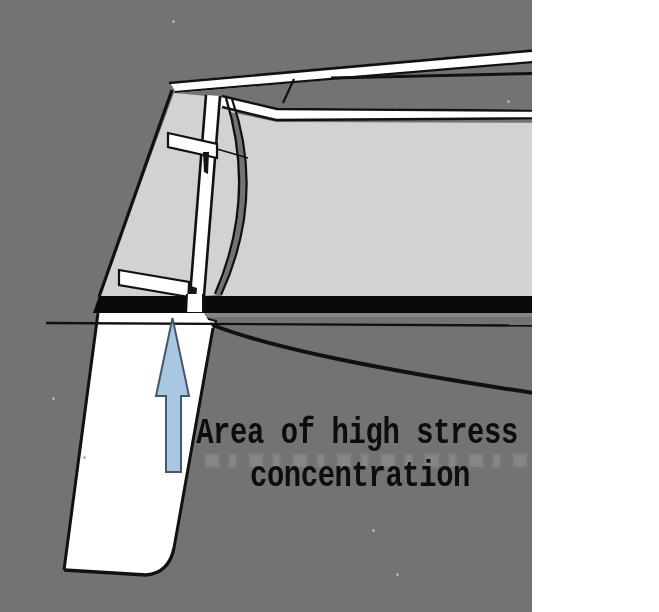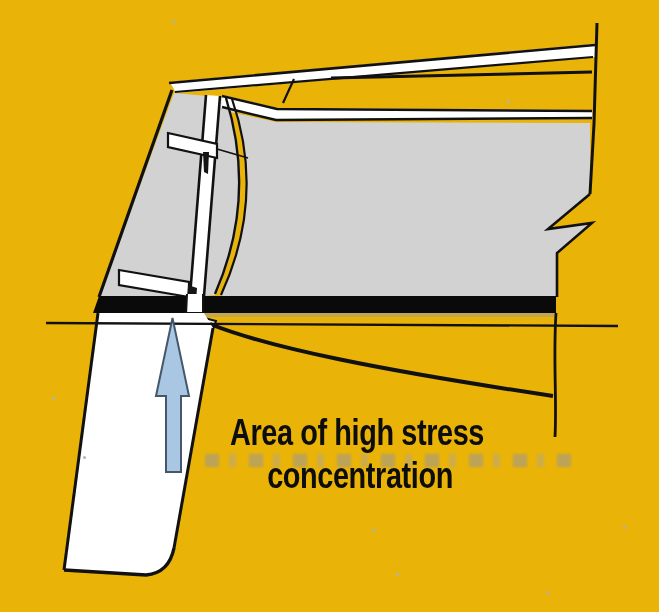--- a/index.html
+++ b/index.html
@@ -1,17 +1,17 @@
 <!DOCTYPE html>
 <html><head>
 <meta charset="utf-8">
 <style>
   html,body{margin:0;padding:0;background:#ffffff;}
-  #stage{position:relative;width:659px;height:612px;background:#eab308;overflow:hidden;
-         font-family:Liberation Sans, sans-serif;}
+  #stage{position:relative;width:532px;height:612px;background:#737373;overflow:hidden;
+         font-family:Liberation Mono, monospace;}
   svg{position:absolute;left:0;top:0;}
   .ink{stroke:#111111;fill:none;}
   .whitefill{fill:#ffffff;}
   .blob{fill:#161616;stroke:none;}
   .arrow-shape{stroke:#44576b;stroke-width:2;stroke-linejoin:miter;}
   .caption-line{position:absolute;color:#0d0d0d;font-weight:bold;font-size:37px;
                 letter-spacing:-0.5px;white-space:nowrap;
                 transform:translateX(-50%) scaleX(0.78);transform-origin:center top;}
   #caption1{left:357px;top:412px;}
   #caption2{left:360px;top:455px;}

